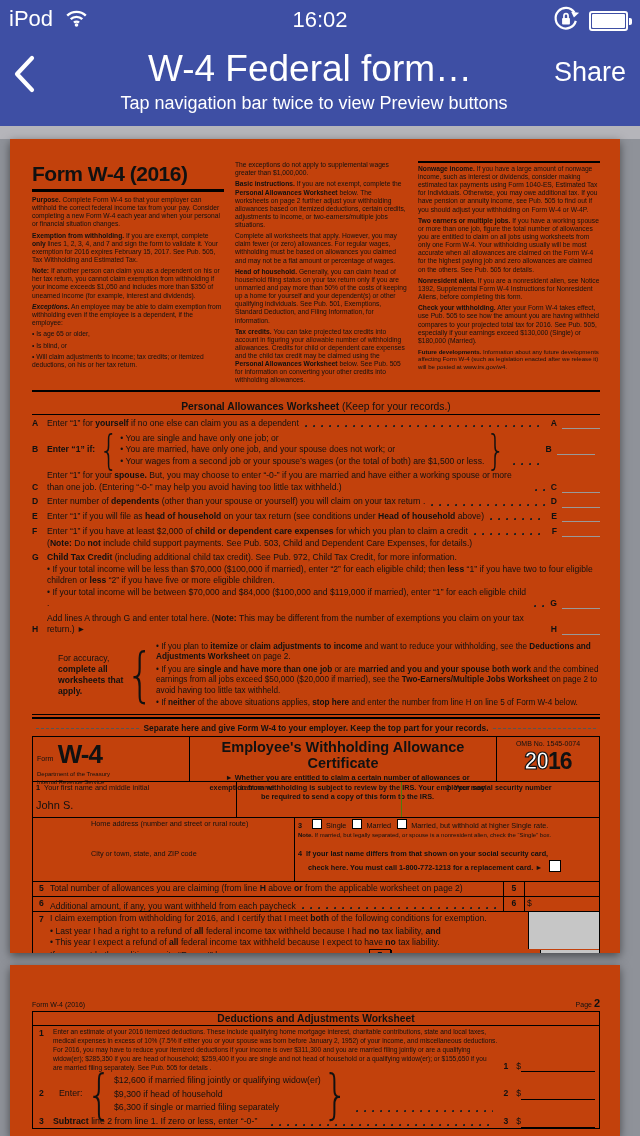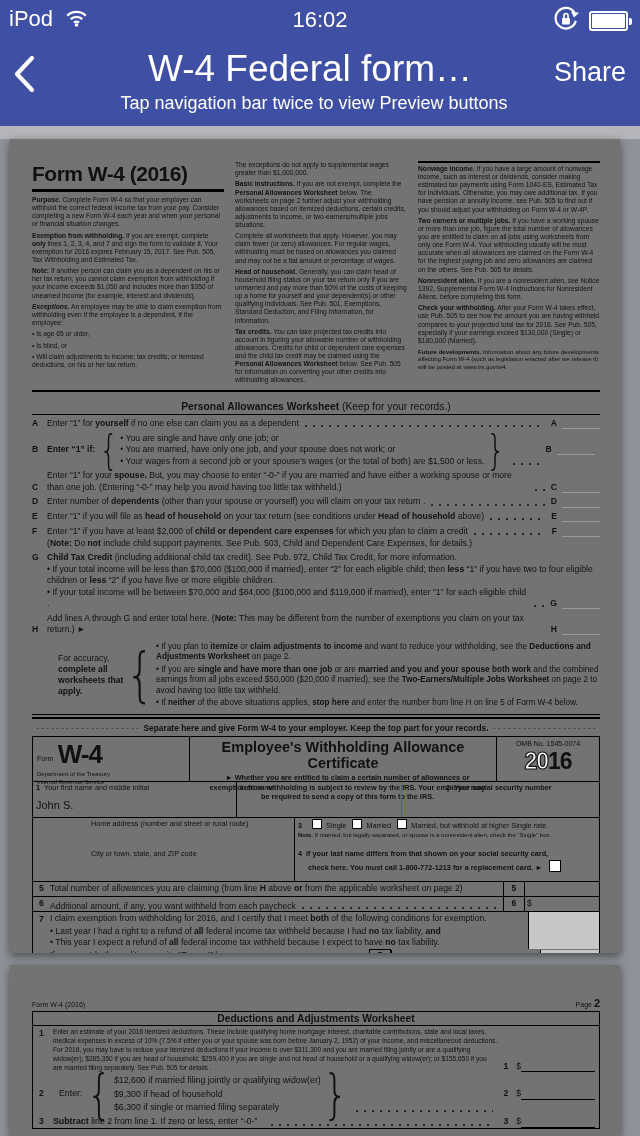--- a/index.html
+++ b/index.html
@@ -15,21 +15,21 @@
   .batt{width:33px;height:14px;border:2px solid #fff;border-radius:3px;padding:1px;}
   .batt-fill{background:#fff;width:100%;height:100%;border-radius:1px;}
   .batt-nub{width:3px;height:7px;background:#fff;border-radius:0 2px 2px 0;margin-left:1px;}
   .navrow{position:relative;height:86px;padding-left:28px;}
   .backbtn{position:absolute;left:12px;top:14px;}
   .nav-title{position:absolute;left:100px;right:120px;top:8px;text-align:center;font-size:37px;white-space:nowrap;overflow:hidden;}
   .share{position:absolute;right:14px;top:17px;font-size:27px;}
   .nav-sub{position:absolute;left:0;right:12px;top:53px;text-align:center;font-size:18px;}
   .lightstrip{position:absolute;top:126px;left:0;width:640px;height:13px;background:#b5b5ba;}
   
-  .page{position:absolute;left:10px;width:610px;background:#737373;box-shadow:0 3px 9px rgba(0,0,0,.5);}
+  .page{position:absolute;left:10px;width:610px;background:#c2410c;box-shadow:0 3px 9px rgba(0,0,0,.5);}
   #page1{top:139px;height:814px;overflow:hidden;padding:22px 20px 0 22px;box-sizing:border-box;}
   #page2{top:965px;height:171px;overflow:hidden;padding:32px 20px 0 22px;box-sizing:border-box;}
   
   .topcols{display:flex;gap:11px;}
   .c1{width:192px;flex:none;}
   .c2{flex:1;min-width:0;}
   .c3{width:182px;flex:none;border-top:2px solid #000;padding-top:2px;}
   .formhead{font-size:21px;font-weight:bold;letter-spacing:-.5px;padding:1px 0 3px;border-bottom:3px solid #000;margin-bottom:4px;}
   .p{font-size:6.7px;line-height:1.21;margin:0 0 3.2px;}
   .p b{font-weight:bold;}

